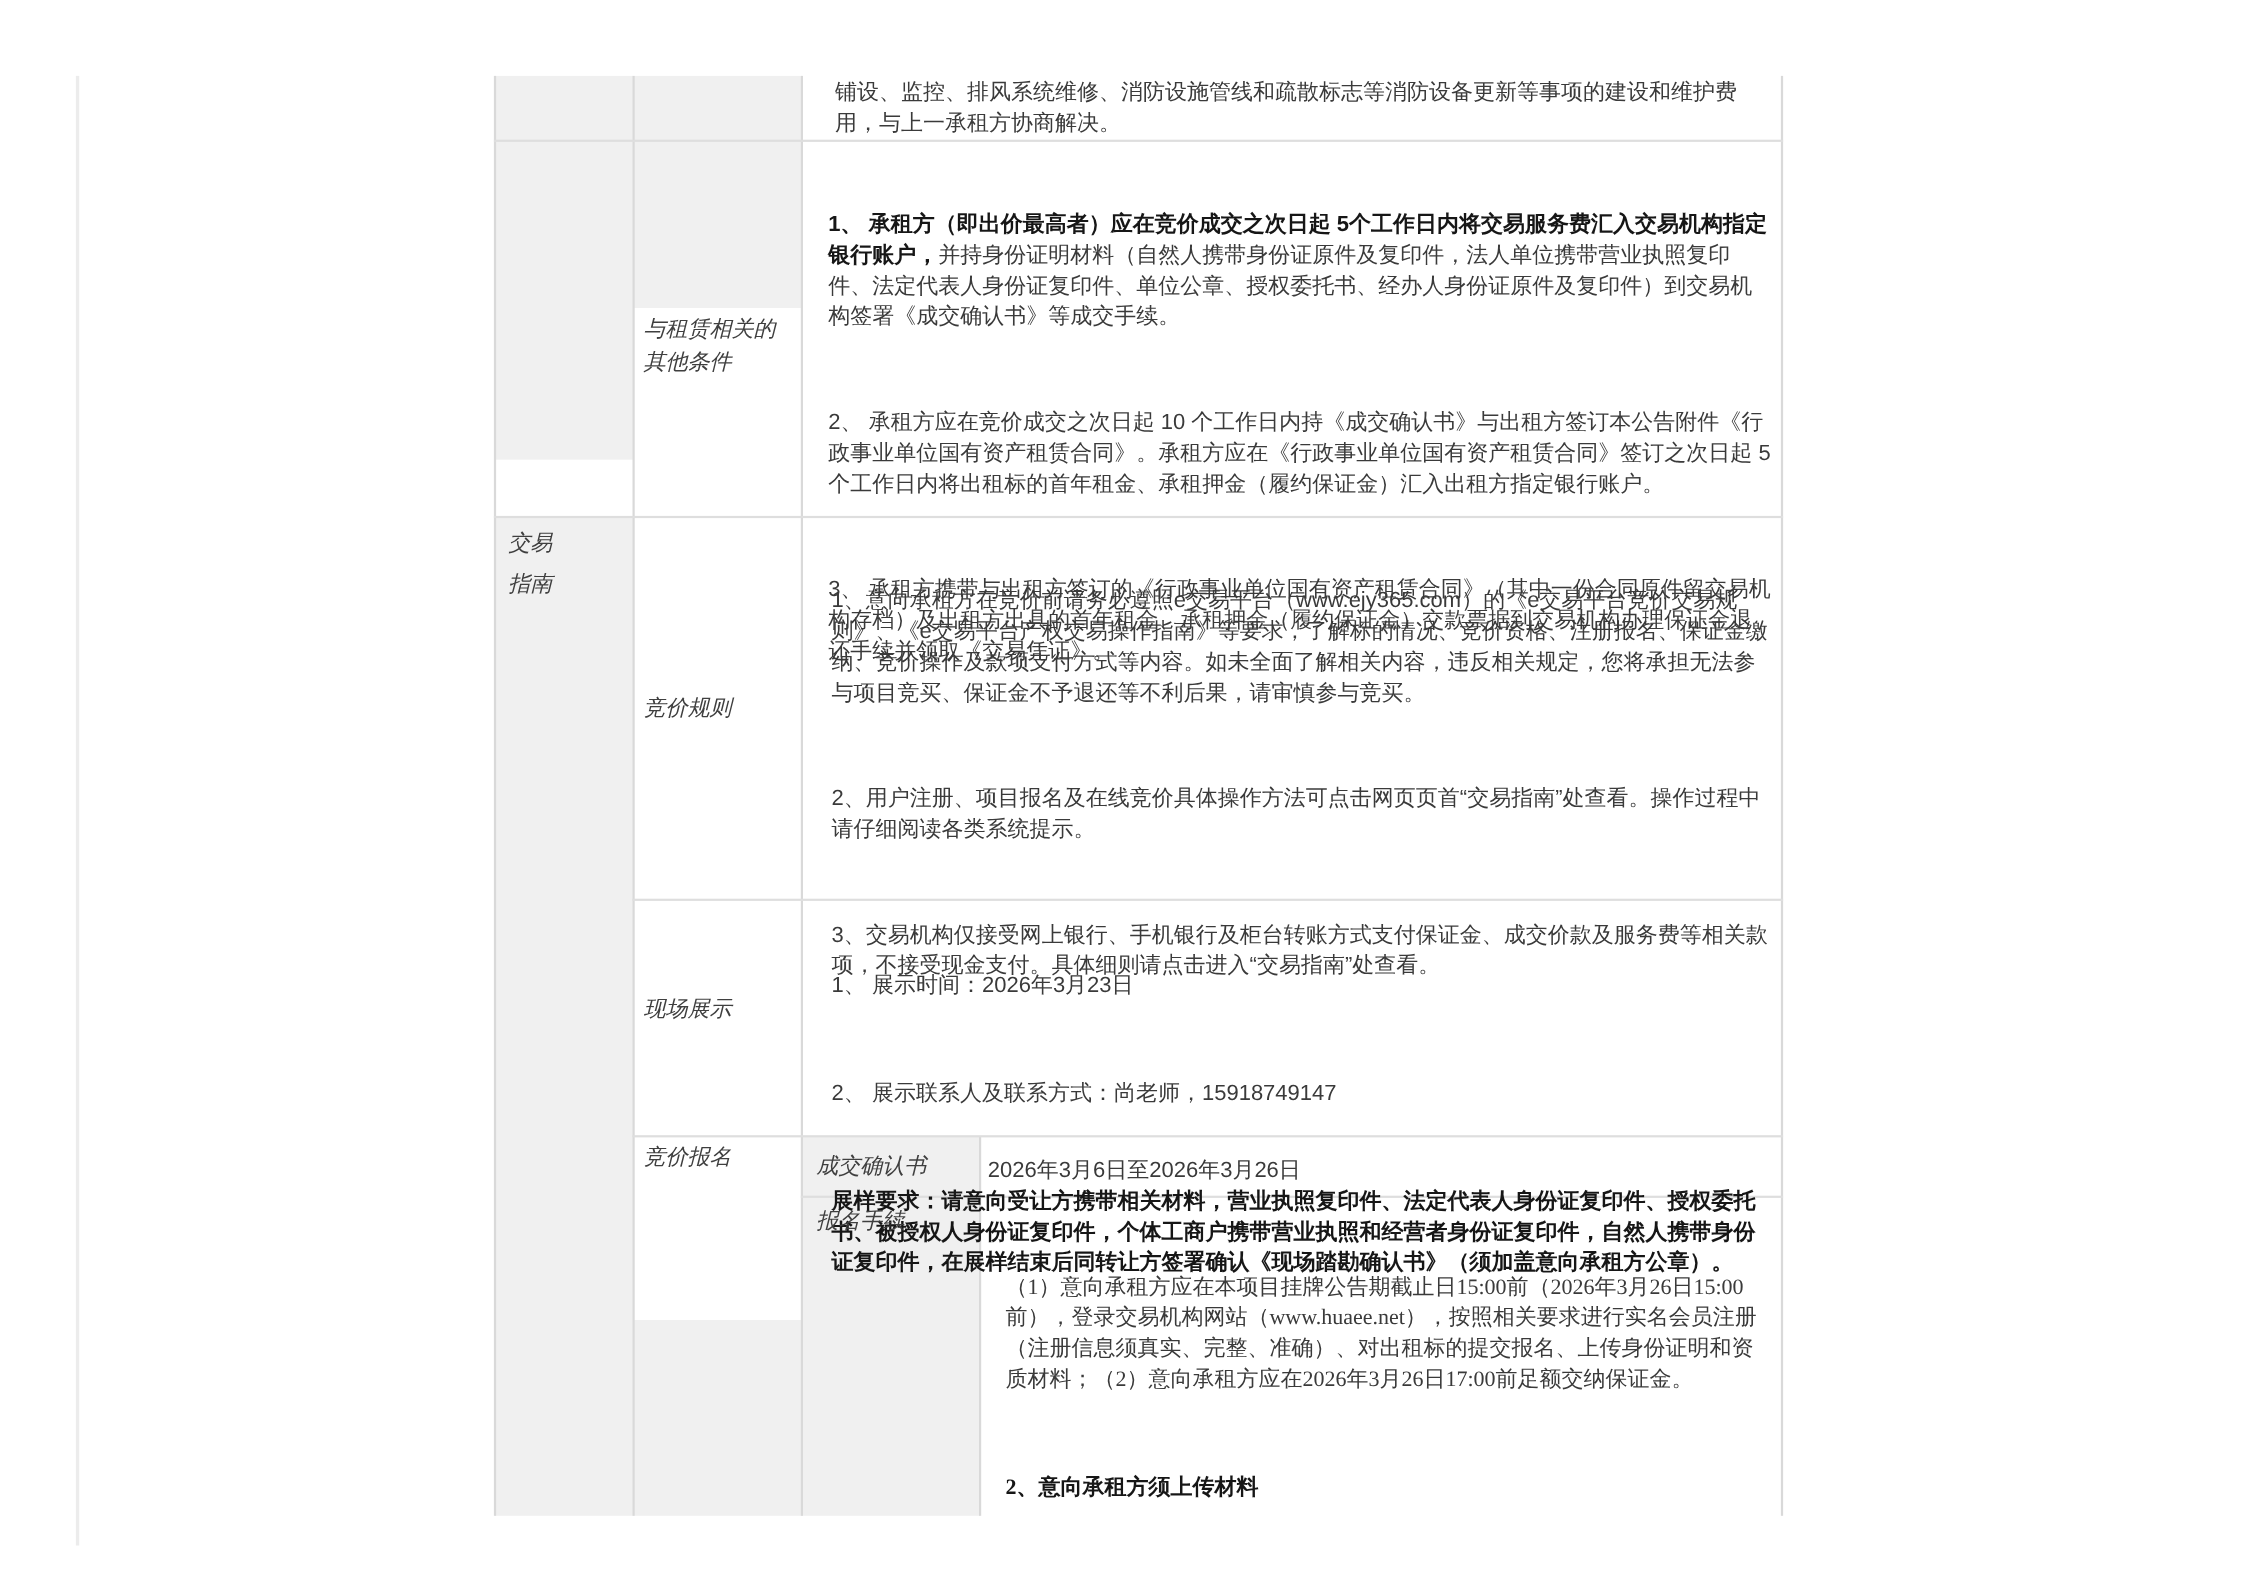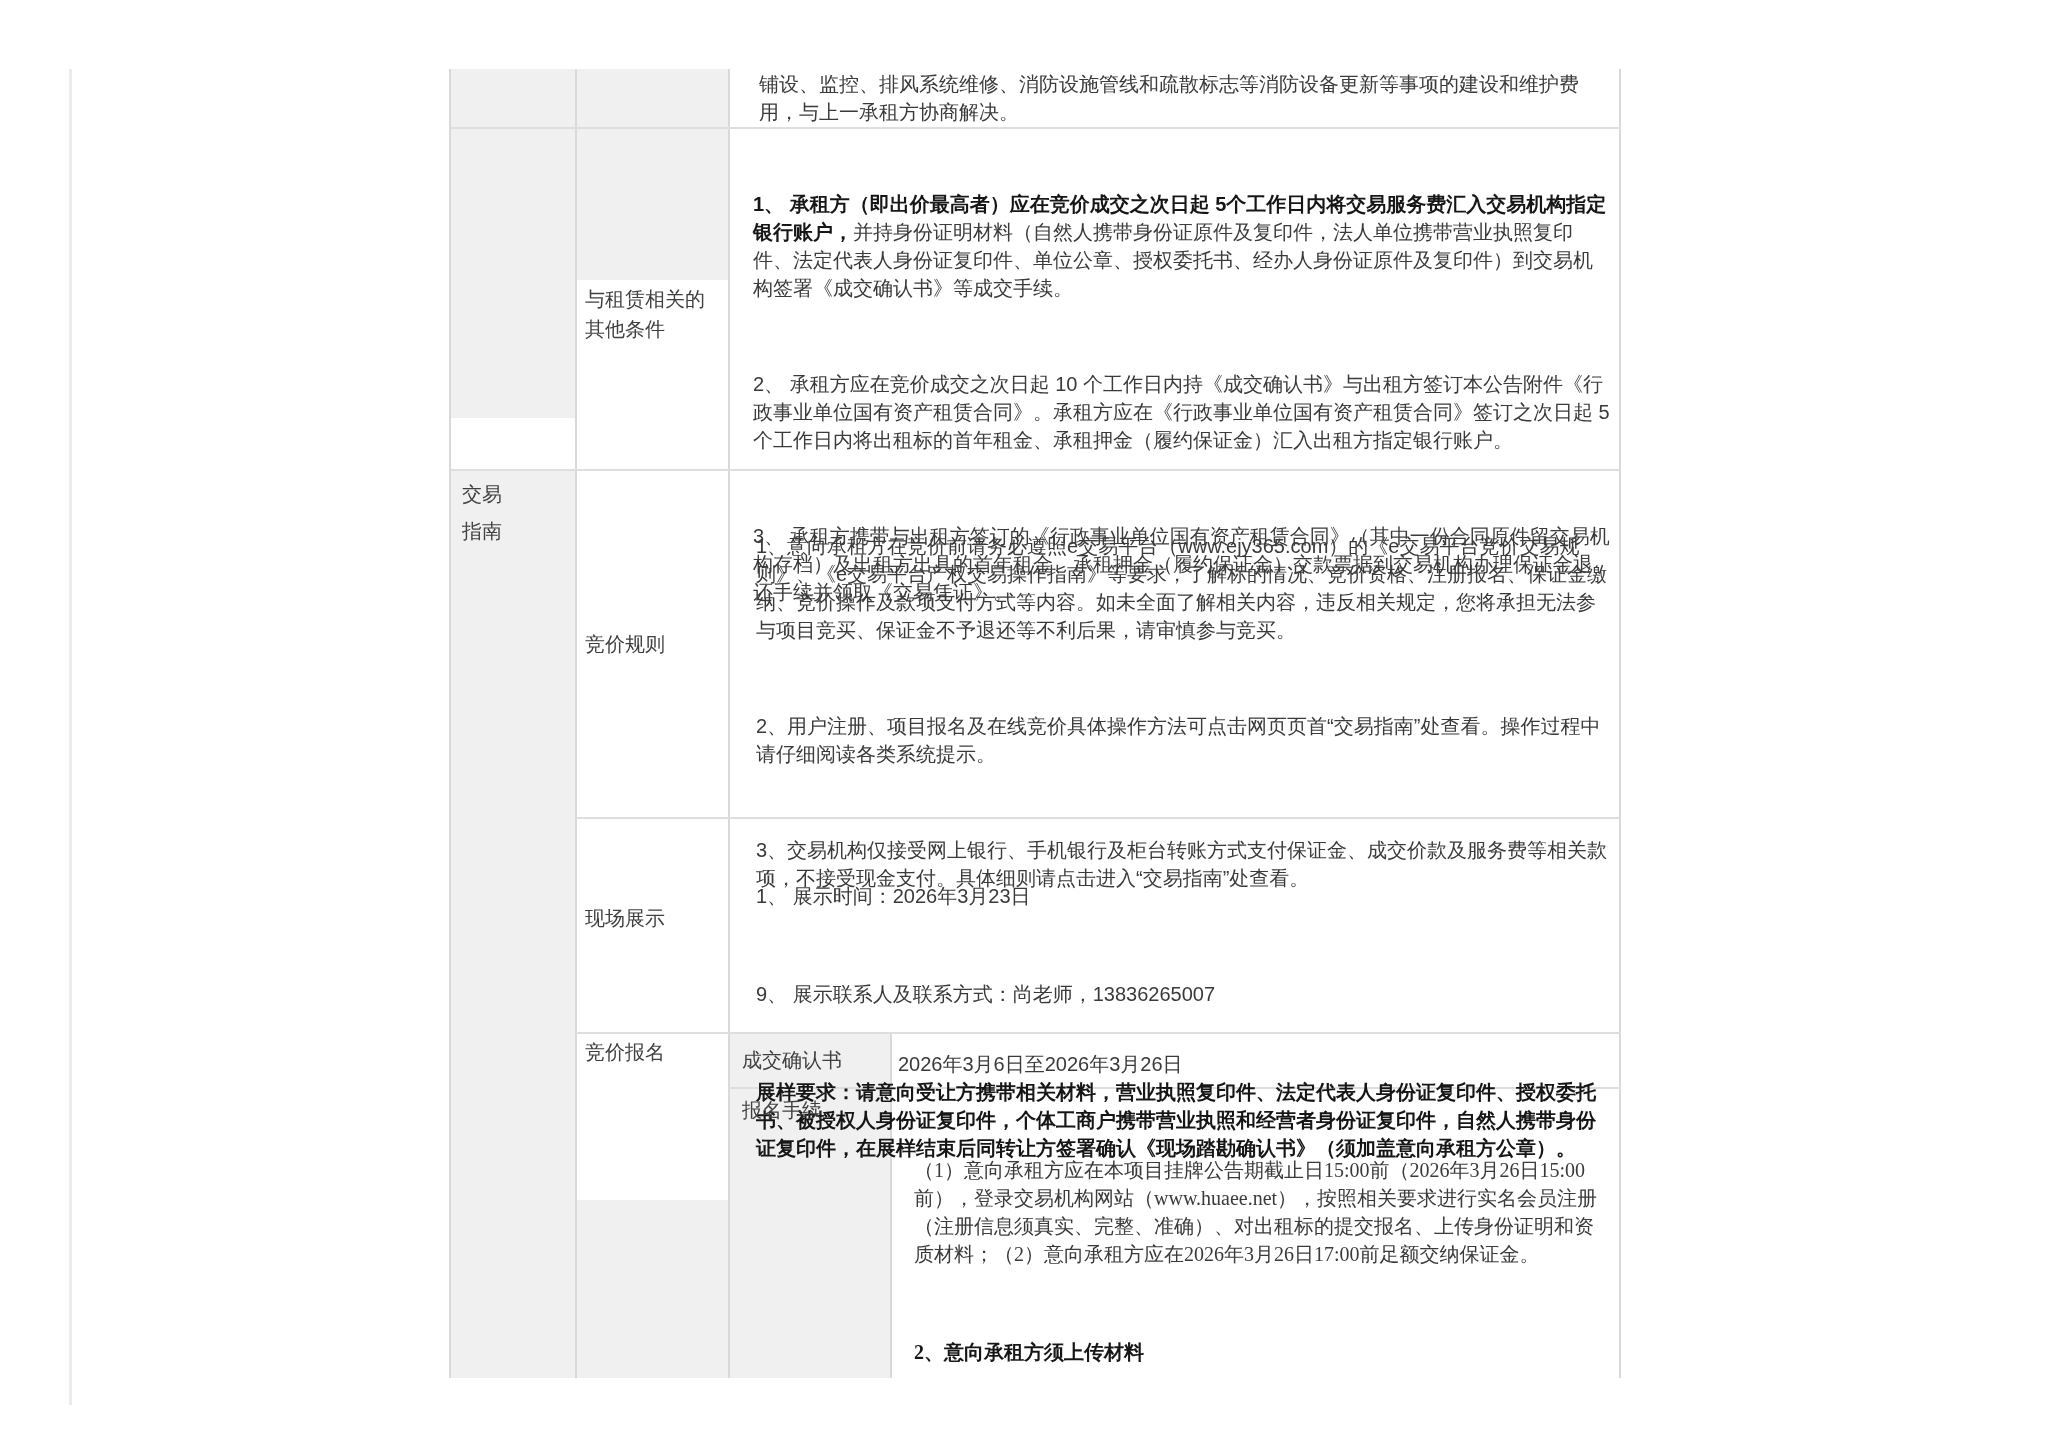--- a/index.html
+++ b/index.html
@@ -7,21 +7,21 @@
     position:relative; width:1865px; height:1447px; background:#ffffff;
     font-family:"Liberation Sans","DejaVu Sans",sans-serif;
     color:#3a3a3a; font-size:20px; line-height:28px; overflow:hidden;
   }
   .bg{position:absolute; background:#f0f0f0;}
   .bg-white{position:absolute; background:#ffffff;}
   .vline{position:absolute; width:2px; background:#d9d9d9;}
   .hline{position:absolute; height:2px; background:#dedede;}
   .pageline{position:absolute; width:3px; background:#ececec;}
   .txt{position:absolute; white-space:pre-wrap; word-break:break-all;}
-  .label{color:#3f3f3f;}
+  .label{color:#3f3f3f;font-style:italic;}
   .para{margin:0 0 12px 16px;}
   .para:last-child{margin-bottom:0;}
   b{color:#161616;}
   .bold-txt{font-weight:bold; color:#161616;}
   .serif{font-family:"Liberation Serif","DejaVu Serif",serif;}
   .gap14 .para{margin-bottom:14px;}
 </style>
 </head>
 <body>
 
@@ -63,21 +63,21 @@
   <div class="txt label" style="left:585px; top:630px; width:130px;">竞价规则</div>
   <div class="txt" style="left:740px; top:476px; width:870px;">
     <p class="para">1、意向承租方在竞价前请务必遵照e交易平台（www.ejy365.com）的《e交易平台竞价交易规则》、《e交易平台产权交易操作指南》等要求，了解标的情况、竞价资格、注册报名、保证金缴纳、竞价操作及款项支付方式等内容。如未全面了解相关内容，违反相关规定，您将承担无法参与项目竞买、保证金不予退还等不利后果，请审慎参与竞买。</p>
     <p class="para">2、用户注册、项目报名及在线竞价具体操作方法可点击网页页首“交易指南”处查看。操作过程中请仔细阅读各类系统提示。</p>
     <p class="para">3、交易机构仅接受网上银行、手机银行及柜台转账方式支付保证金、成交价款及服务费等相关款项，不接受现金支付。具体细则请点击进入“交易指南”处查看。</p>
   </div>
 
   <div class="txt label" style="left:585px; top:904px; width:130px;">现场展示</div>
   <div class="txt gap14" style="left:740px; top:826px; width:870px;">
     <p class="para">1、 展示时间：2026年3月23日</p>
-    <p class="para">9、 展示联系人及联系方式：尚老师，13836265007</p>
+    <p class="para">2、 展示联系人及联系方式：尚老师，15918749147</p>
     <p class="para bold-txt">展样要求：请意向受让方携带相关材料，营业执照复印件、法定代表人身份证复印件、授权委托书、被授权人身份证复印件，个体工商户携带营业执照和经营者身份证复印件，自然人携带身份证复印件，在展样结束后同转让方签署确认《现场踏勘确认书》（须加盖意向承租方公章）。</p>
   </div>
 
   <div class="txt label" style="left:585px; top:1038px; width:130px;">竞价报名</div>
 
   <div class="txt label" style="left:742px; top:1046px; width:140px;">成交确认书</div>
   <div class="txt" style="left:898px; top:1050px; width:700px;">2026年3月6日至2026年3月26日</div>
 
   <div class="txt label" style="left:742px; top:1096px; width:140px;">报名手续</div>
   <div class="txt serif gap14" style="left:898px; top:1100px; width:712px;">

